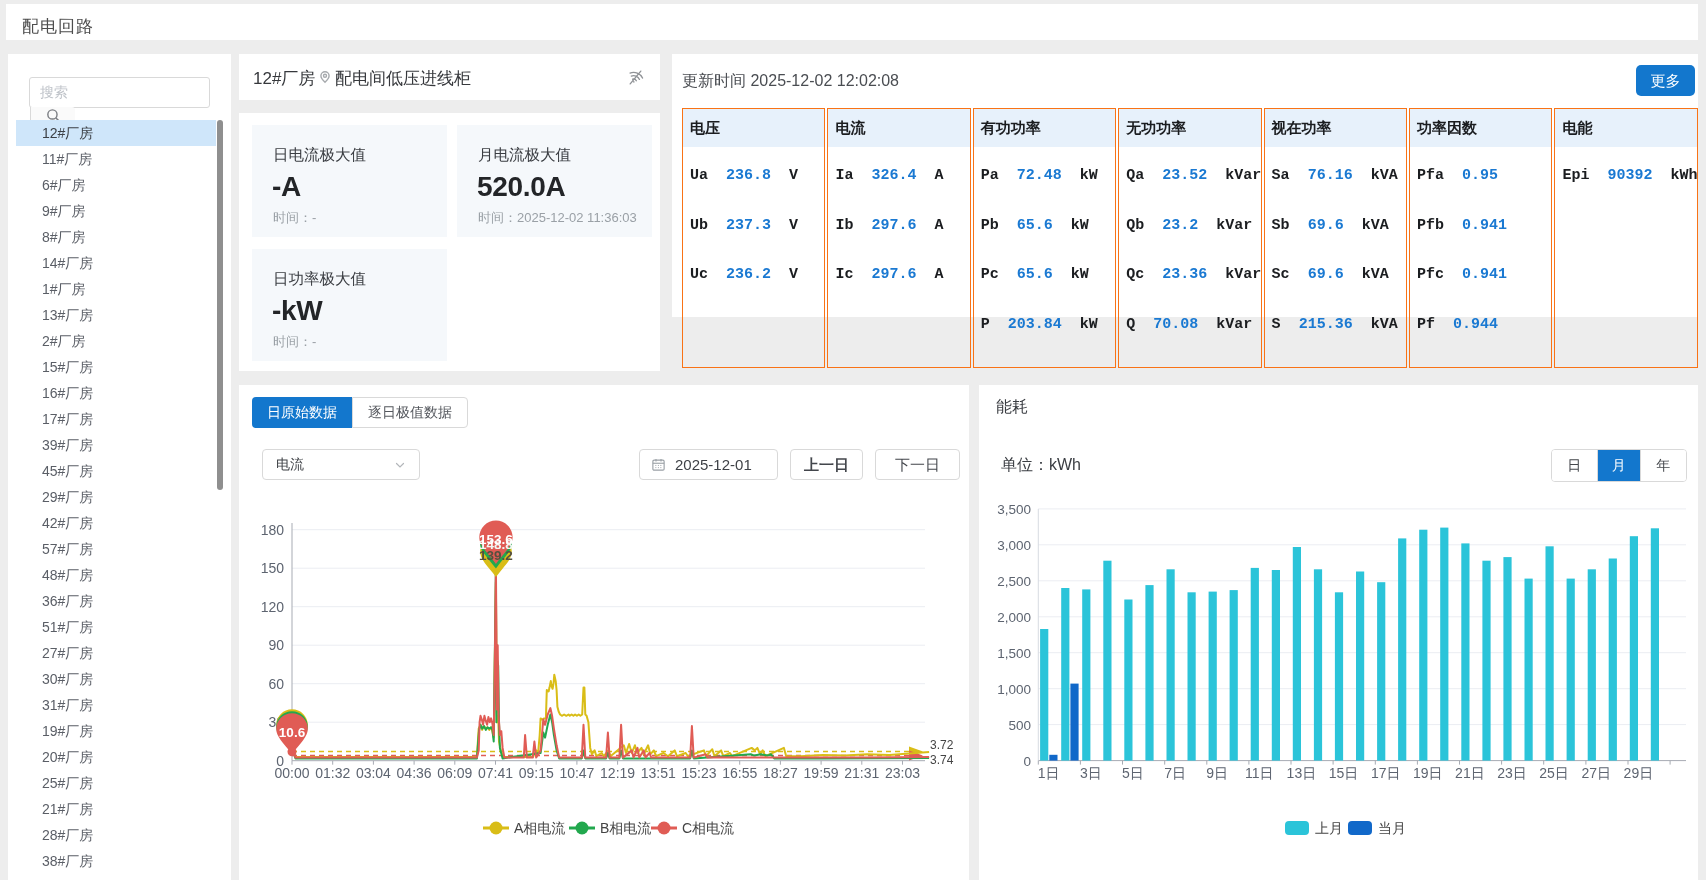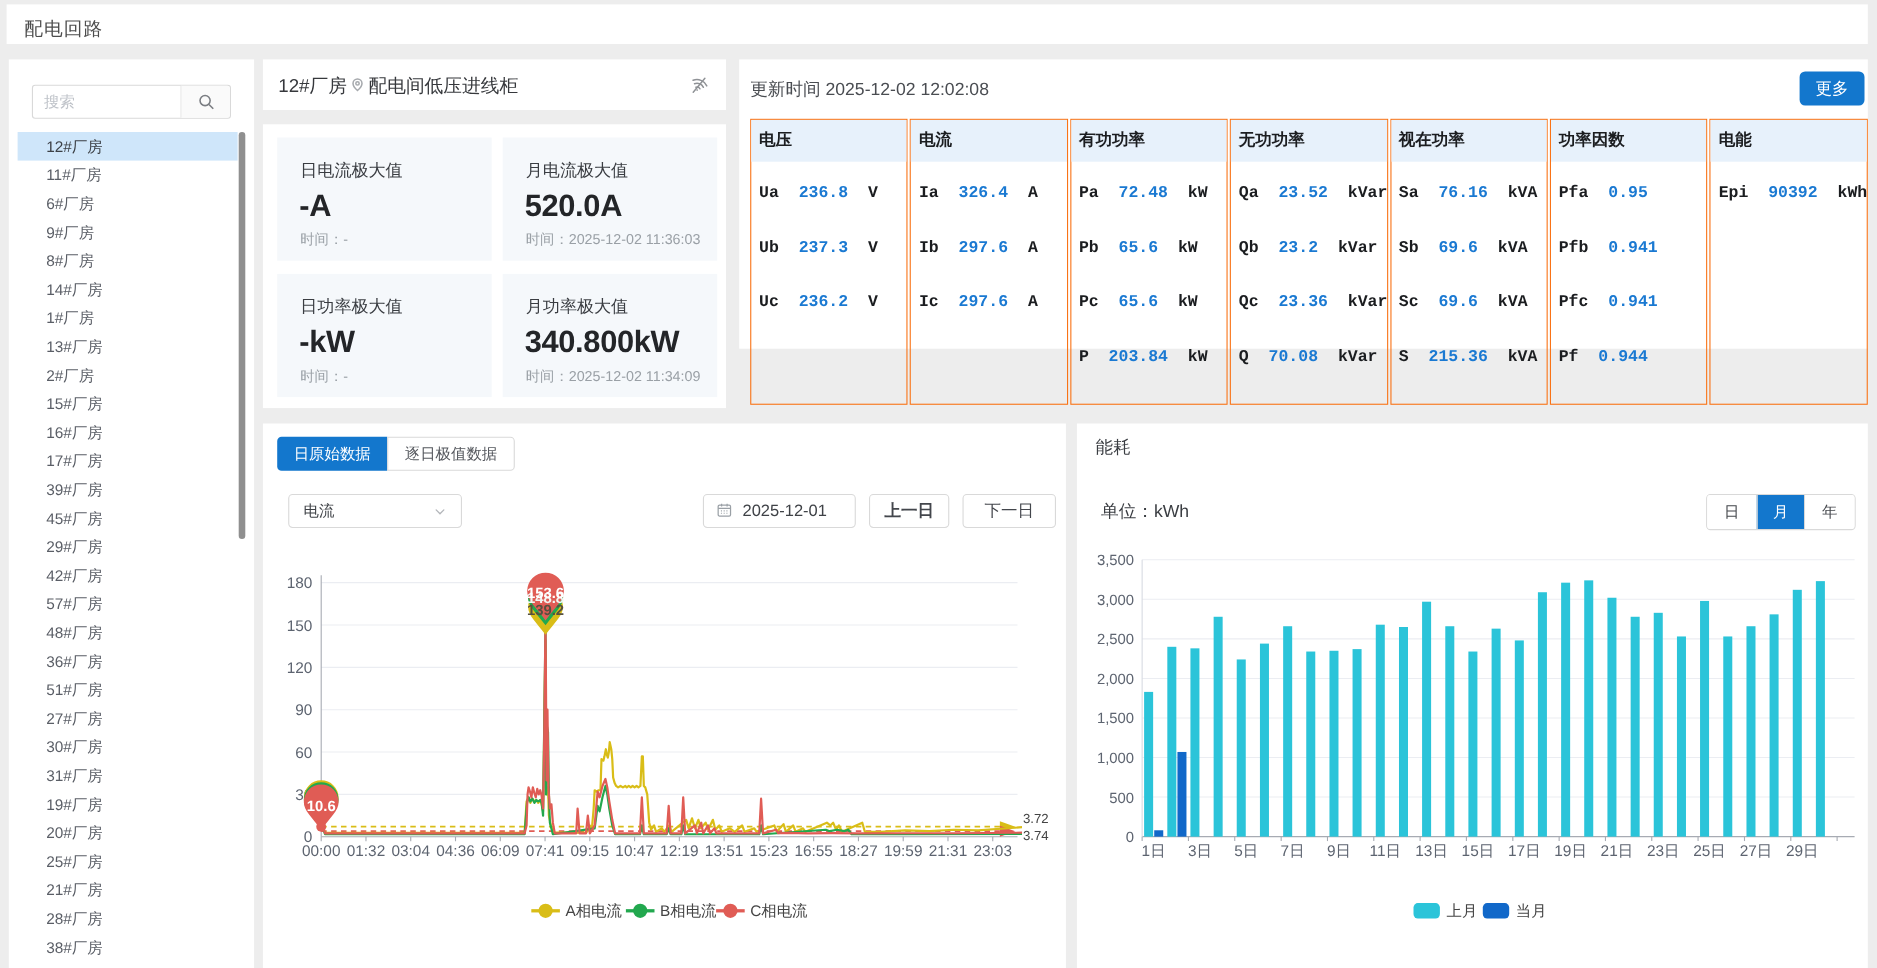--- a/index.html
+++ b/index.html
@@ -1,20 +1,20 @@
 <!DOCTYPE html>
 <html lang="zh"><head><meta charset="utf-8">
 <style>
 * { margin:0; padding:0; box-sizing:border-box; }
 html,body { width:1706px; height:880px; background:#ededed; font-family:"Liberation Sans",sans-serif; overflow:hidden; }
 .card { position:absolute; background:#fff; }
 .topbar { left:6px; top:4px; width:1692px; height:36px; }
 .topbar span { position:absolute; left:16px; top:11px; font-size:17px; color:#4d4d4d; letter-spacing:1px; }
 .sidebar { left:8px; top:54px; width:223px; height:826px; }
-.search { position:absolute; left:21px; top:23px; width:181px; height:31px; border:1px solid #d9d9d9; border-radius:3px; display:flex; }
+.search { position:absolute; left:21px; top:23px; width:181px; height:31px; border:1px solid #d9d9d9; border-radius:3px; display:flex;flex-direction:column; }
 .search .inp { flex:1; font-size:14px; color:#bfc3c9; padding-left:10px; line-height:29px; }
 .search .btn { width:45px; border-left:1px solid #d9d9d9; background:#fafafa; border-radius:0 3px 3px 0; display:flex; align-items:center; justify-content:center; }
 .list { position:absolute; left:8px; top:66px; width:200px; }
 .li { height:26px; line-height:26px; padding-left:26px; font-size:14px; color:#5a5e66; }
 .li.sel { background:#cfe6fa; color:#3c4046; }
 .thumb { position:absolute; left:209px; top:66px; width:6px; height:370px; background:#8f8f8f; border-radius:3px; }
 .hdr { left:239px; top:54px; width:421px; height:46px; }
 .hdr .t1 { position:absolute; left:14px; top:13px; font-size:17px; color:#36383c; }
 .hdr .ic1 { position:absolute; left:79px; top:15px; }
 .hdr .t2 { position:absolute; left:96px; top:13px; font-size:17px; color:#36383c; }
@@ -125,25 +125,20 @@
     </div>
     <div class="sbox" style="left:218px;top:12px">
 <div class="slab">月电流极大值</div>
       <div class="sval">520.0A</div>
       <div class="stime">时间：2025-12-02 11:36:03</div>
     </div>
     <div class="sbox" style="left:13px;top:136px">
 <div class="slab">日功率极大值</div>
       <div class="sval">-kW</div>
       <div class="stime">时间：-</div>
-    </div>
-    <div class="sbox" style="left:218px;top:136px">
-<div class="slab">月功率极大值</div>
-      <div class="sval">340.800kW</div>
-      <div class="stime">时间：2025-12-02 11:34:09</div>
     </div>
   </div>
 
 <div class="card tcard">
   <div class="upd">更新时间 2025-12-02 12:02:08</div>
   <div class="more">更多</div>
   <div class="tcol" style="left:10.0px">
       <div class="thead">电压</div>
       <div class="trow" style="top:58px"><b>Ua</b>&nbsp;&nbsp;<span class="v">236.8</span>&nbsp;&nbsp;<b>V</b></div>
       <div class="trow" style="top:108px"><b>Ub</b>&nbsp;&nbsp;<span class="v">237.3</span>&nbsp;&nbsp;<b>V</b></div>

